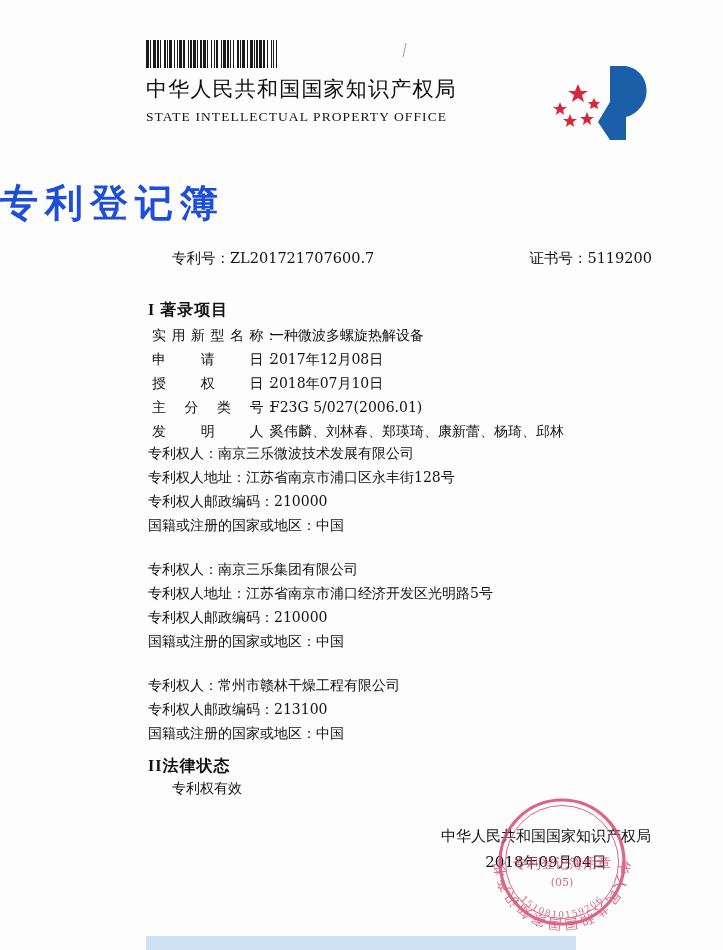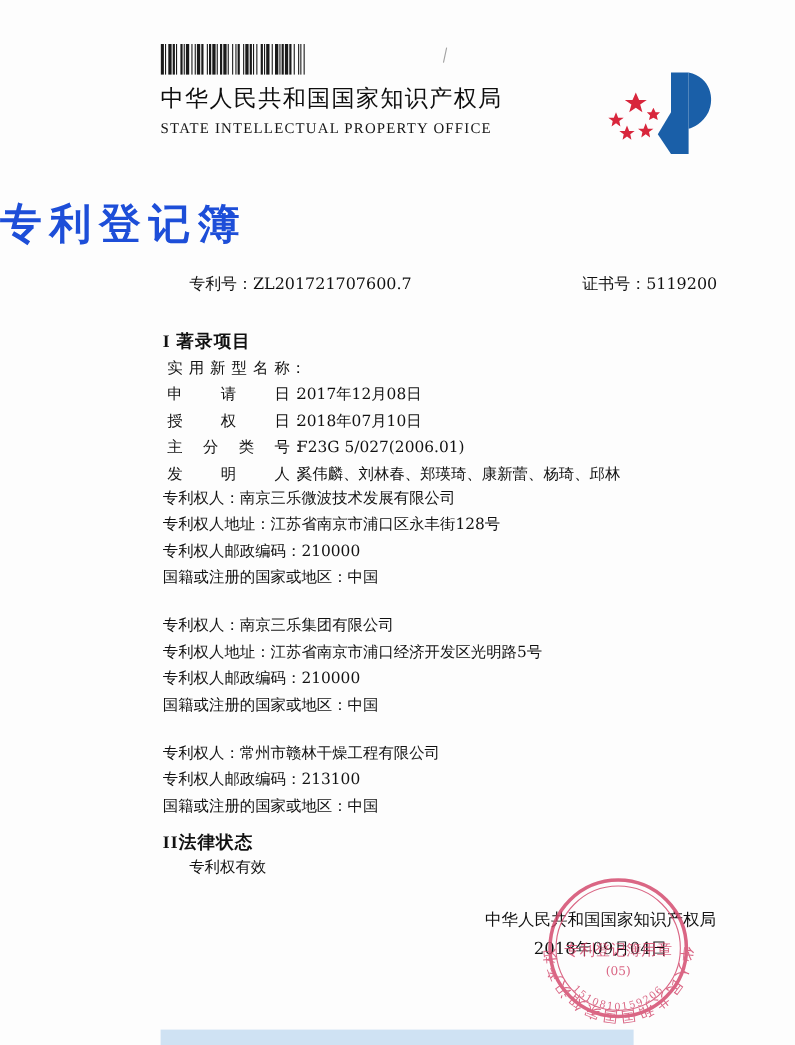--- a/index.html
+++ b/index.html
@@ -330,20 +330,21 @@
     <div class="cert">
       <span>证书号：</span><span>5119200</span>
     </div>
   </div>
 
   <div class="sec-head" id="sec1">I 著录项目</div>
 
   <div class="biblio" id="biblio">
       <div class="row">
         <div class="lbl"><span class="spaced">实用新型名称</span>：</div>
+        <div class="val">一种微波多螺旋热解设备</div>
       </div>
       <div class="row">
         <div class="lbl"><span class="spaced">申请日</span>：</div>
         <div class="val">2017年12月08日</div>
       </div>
       <div class="row">
         <div class="lbl"><span class="spaced">授权日</span>：</div>
         <div class="val">2018年07月10日</div>
       </div>
       <div class="row">

